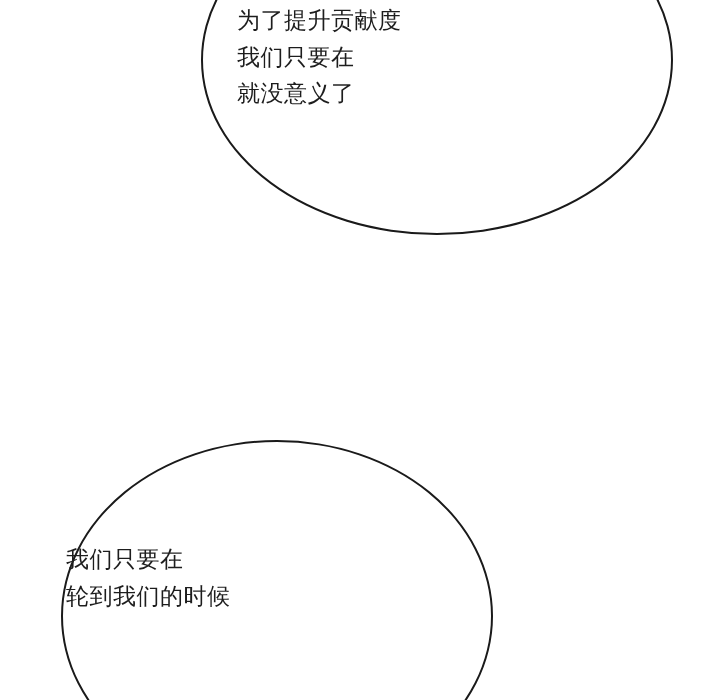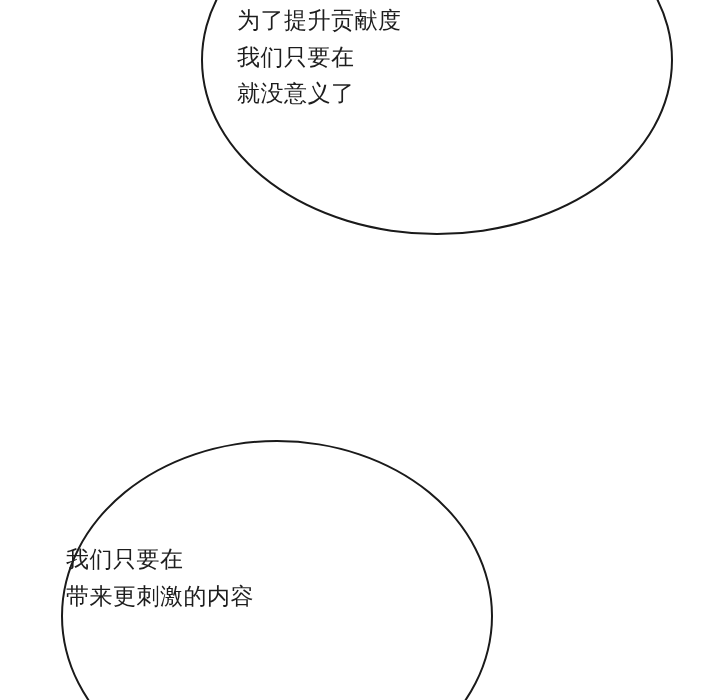--- a/index.html
+++ b/index.html
@@ -98,17 +98,17 @@
     </div>
 
     <div class="bubble-text" id="bubble-top-text">
       <span class="line">为了提升贡献度</span>
       <span class="line">我们只要在</span>
       <span class="line">就没意义了</span>
     </div>
 
     <div class="bubble-text" id="bubble-bottom-text">
       <span class="line">我们只要在</span>
-      <span class="line">带来更刺激的内容</span>
+      <span class="line">轮到我们的时候</span>
     </div>
 
   </div>
 </div>
 
 </body></html>

